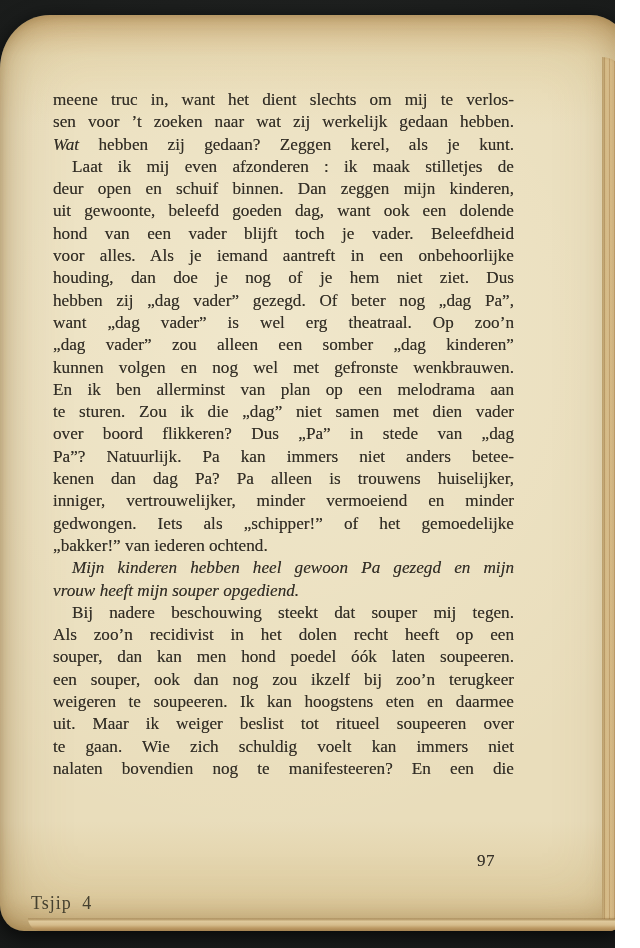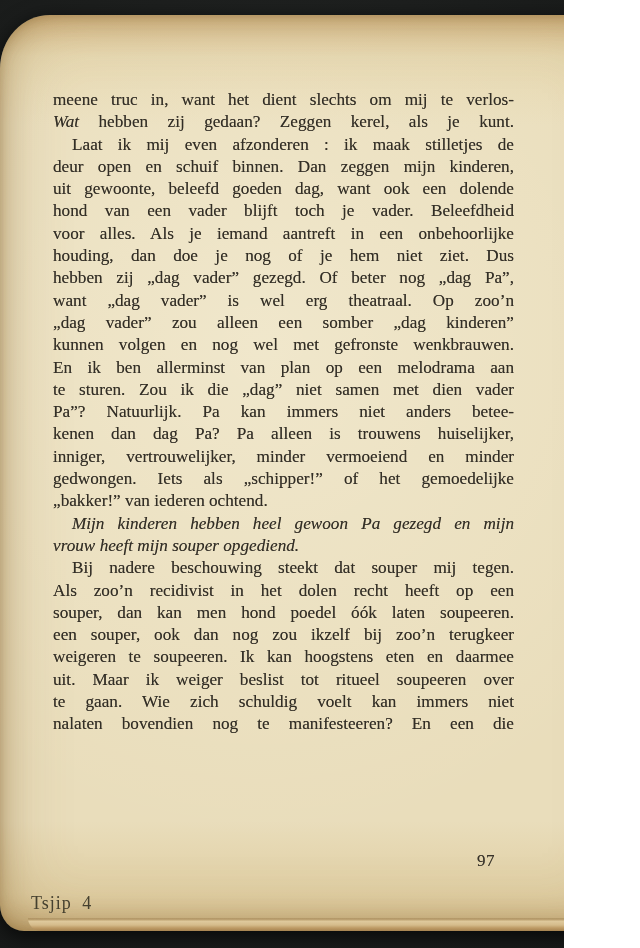--- a/index.html
+++ b/index.html
@@ -2,21 +2,21 @@
 <html><head>
 <meta charset="utf-8">
 <style>
   html, body { margin: 0; padding: 0; }
   body {
     width: 640px; height: 948px;
     font-family: "Liberation Serif", "DejaVu Serif", serif;
     overflow: hidden;
   }
   .screen {
-    position: relative; width: 564px; height: 948px;
+    position: relative; width: 615px; height: 948px;
     background:
       radial-gradient(130% 110% at 50% 42%, #262827 0%, #1a1c1b 55%, #121413 100%),
       #171918;
     overflow: hidden;
   }
   .book-page {
     position: absolute; left: 0px; top: 15px; width: 626px; height: 916px;
     border-radius: 50px 36px 18px 24px / 54px 32px 16px 26px;
     background:
       radial-gradient(120% 85% at 42% 36%, rgba(255,252,238,0.32) 0%, rgba(255,250,232,0.10) 45%, rgba(0,0,0,0) 64%),
@@ -72,33 +72,35 @@
 </style>
 </head>
 <body>
 
 <div class="screen">
   <div class="book-page">
     <div class="fore-edge"></div>
     <div class="bottom-edge"></div>
     <div class="text-block">
         <div class="line">meene truc in, want het dient slechts om mij te verlos-</div>
+        <div class="line">sen voor ’t zoeken naar wat zij werkelijk gedaan hebben.</div>
         <div class="line"><span style="font-style: italic;">Wat</span><span> hebben zij gedaan? Zeggen kerel, als je kunt.</span></div>
         <div class="line ind">Laat ik mij even afzonderen : ik maak stilletjes de</div>
         <div class="line">deur open en schuif binnen. Dan zeggen mijn kinderen,</div>
         <div class="line">uit gewoonte, beleefd goeden dag, want ook een dolende</div>
         <div class="line">hond van een vader blijft toch je vader. Beleefdheid</div>
         <div class="line">voor alles. Als je iemand aantreft in een onbehoorlijke</div>
         <div class="line">houding, dan doe je nog of je hem niet ziet. Dus</div>
         <div class="line">hebben zij „dag vader” gezegd. Of beter nog „dag Pa”,</div>
         <div class="line">want „dag vader” is wel erg theatraal. Op zoo’n</div>
         <div class="line">„dag vader” zou alleen een somber „dag kinderen”</div>
         <div class="line">kunnen volgen en nog wel met gefronste wenkbrauwen.</div>
         <div class="line">En ik ben allerminst van plan op een melodrama aan</div>
         <div class="line">te sturen. Zou ik die „dag” niet samen met dien vader</div>
+        <div class="line">over boord flikkeren? Dus „Pa” in stede van „dag</div>
         <div class="line">Pa”? Natuurlijk. Pa kan immers niet anders betee-</div>
         <div class="line">kenen dan dag Pa? Pa alleen is trouwens huiselijker,</div>
         <div class="line">inniger, vertrouwelijker, minder vermoeiend en minder</div>
         <div class="line">gedwongen. Iets als „schipper!” of het gemoedelijke</div>
         <div class="line nojust">„bakker!” van iederen ochtend.</div>
         <div class="line ind ital">Mijn kinderen hebben heel gewoon Pa gezegd en mijn</div>
         <div class="line nojust ital">vrouw heeft mijn souper opgediend.</div>
         <div class="line ind">Bij nadere beschouwing steekt dat souper mij tegen.</div>
         <div class="line">Als zoo’n recidivist in het dolen recht heeft op een</div>
         <div class="line">souper, dan kan men hond poedel óók laten soupeeren.</div>

